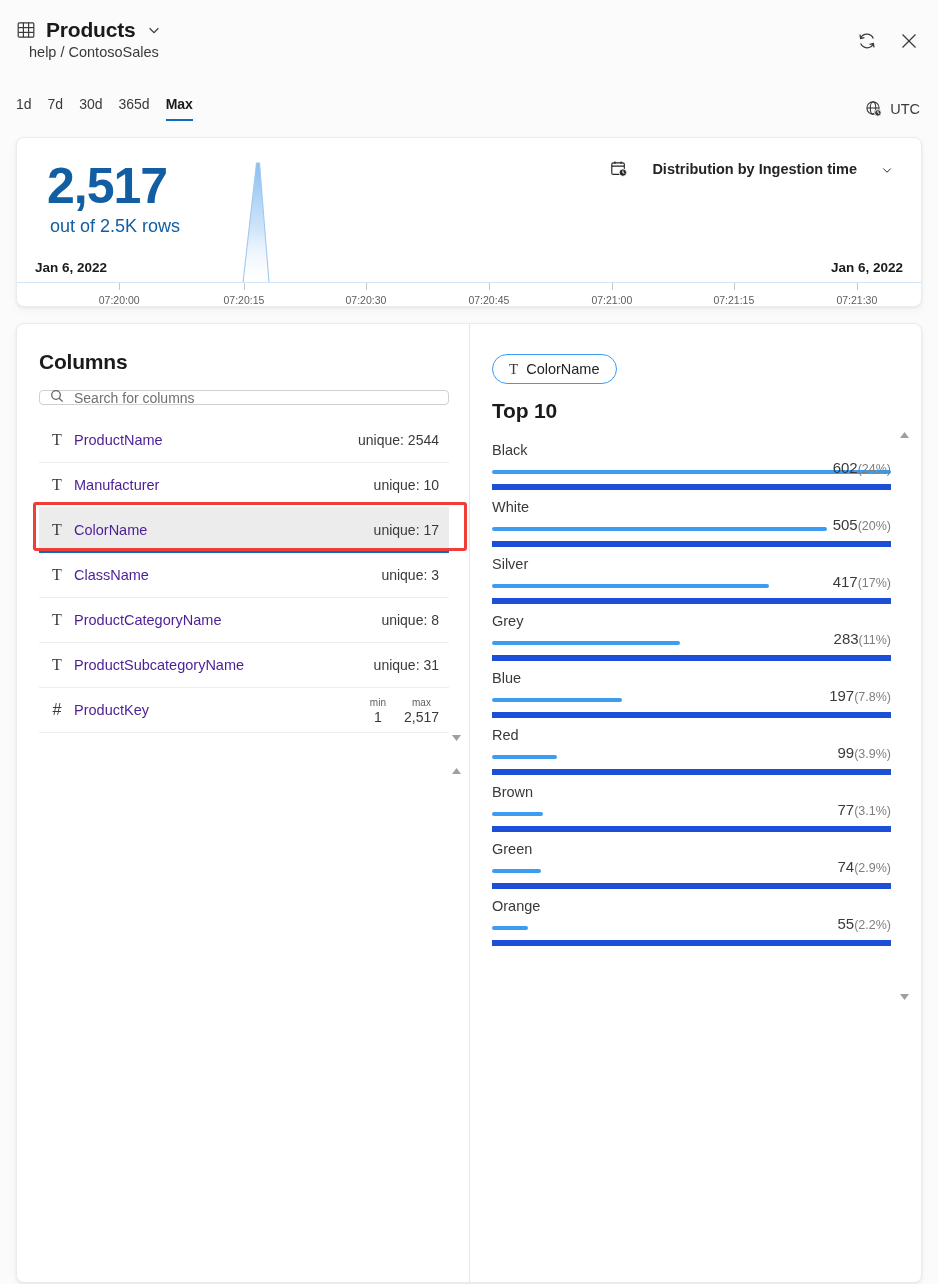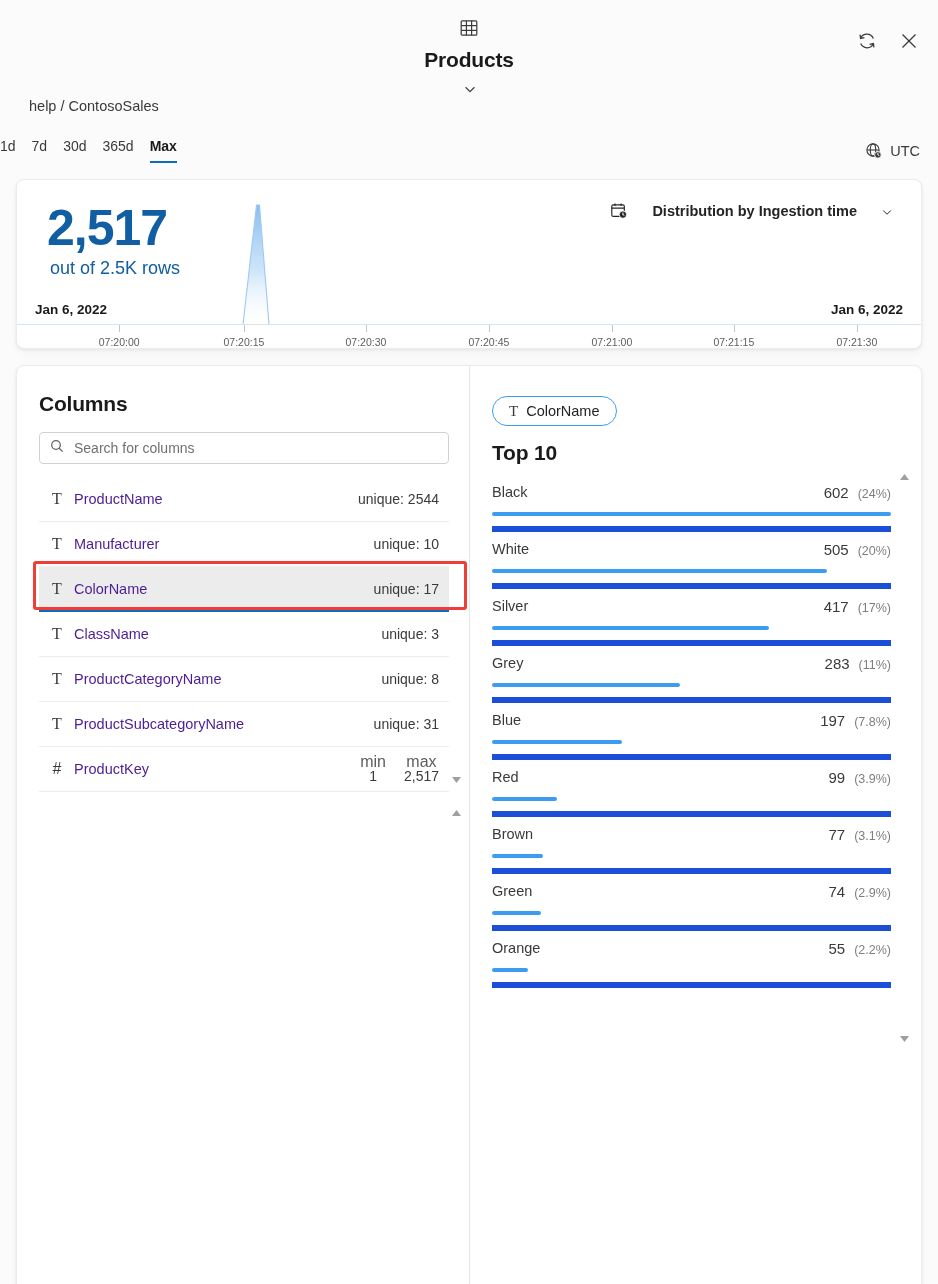--- a/index.html
+++ b/index.html
@@ -7,39 +7,39 @@
     width: 938px; height: 1284px;
     background: #fbfbfb;
     font-family: "Liberation Sans", sans-serif;
     color: #323130;
     overflow: hidden;
   }
   body { position: relative; }
 
   
   .header { padding: 18px 16px 0 16px; position: relative; }
-  .title-row { display: flex; align-items: center; gap: 10px; flex-direction: column; }
+  .title-row { display: flex; align-items: center; gap: 10px; }
   .grid-icon { width: 20px; height: 20px; flex: 0 0 20px; color: #3b3a39; }
   .title-text {
     font-size: 21px; font-weight: bold; color: #1b1a19; letter-spacing: -.2px;
   }
   .chev { width: 14px; height: 14px; color: #3b3a39; margin-left: 2px; }
   .breadcrumb {
     margin-left: 13px; margin-top: 2px;
     font-size: 14.5px; color: #3b3a39;
   }
   .win-actions {
     position: absolute; top: 30px; right: 18px;
     display: flex; align-items: center; gap: 20px;
   }
   .win-btn { width: 22px; height: 22px; color: #3b3a39; cursor: pointer; }
 
   
   .range-row {
-    margin-top: 24px; padding: 0 0;
+    margin-top: 36px; padding: 0 16px;
     display: flex; align-items: flex-start; gap: 16px; position: relative;
   }
   .range-tab {
     font-size: 14px; color: #3b3a39; padding-bottom: 7px;
     cursor: pointer; border-bottom: 2px solid transparent;
     line-height: 16px;
   }
   .range-tab.active { color: #1b1a19; font-weight: bold; border-bottom-color: #0f6cbd; }
   .utc {
     position: absolute; right: 18px; bottom: 3px;
@@ -105,21 +105,21 @@
   .right-pane { flex: 1; position: relative; }
 
   
   .columns-title {
     font-size: 21px; font-weight: bold; color: #1b1a19;
     padding: 26px 0 0 22px; letter-spacing: -.2px;
   }
   .search-wrap { padding: 16px 20px 0 22px; }
   .search-box {
     display: flex; align-items: center; gap: 10px;
-    height: 32px; border: 1px solid #d1d1d1; border-radius: 4px;
+    height: 15px; border: 1px solid #d1d1d1; border-radius: 4px;
     padding: 0 10px; background: #fff;
   }
   .search-box svg { width: 14px; height: 14px; color: #616161; flex: 0 0 14px; }
   .search-box input {
     flex: 1; border: 0; outline: 0; font-size: 14px;
     font-family: "Liberation Sans", sans-serif; color: #242424; background: transparent;
   }
   .search-box input::placeholder { color: #707070; }
 
   .col-list { margin: 13px 20px 0 22px; position: relative; }
@@ -133,21 +133,21 @@
     font-family: "Liberation Serif", serif; font-size: 16px; color: #3b3a39;
   }
   .col-row .hsym {
     width: 20px; flex: 0 0 20px; text-align: center;
     font-size: 16px; color: #3b3a39;
   }
   .col-name { flex: 1; font-size: 14.5px; color: #4c1d95; padding-left: 7px; }
   .col-stat { font-size: 14px; color: #3b3a39; white-space: nowrap; }
   .col-minmax { display: flex; gap: 18px; text-align: center; }
   .mm-block { display: flex; flex-direction: column; align-items: center; line-height: 14px; }
-  .mm-head { font-size: 16px; color: #605e5c; }
+  .mm-head { font-size: 10px; color: #605e5c; }
   .mm-val { font-size: 14px; color: #3b3a39; }
   .col-row.selected { background: #ececec; border-bottom: 2px solid #0f6cbd; }
 
   .annot-box {
     position: absolute; border: 3px solid #f03d36; border-radius: 3px;
     pointer-events: none;
   }
 
   .scroll-arrow {
     position: absolute; width: 11px; height: 8px; color: #a19f9d; cursor: pointer;
@@ -165,22 +165,22 @@
     font-size: 21px; font-weight: bold; color: #1b1a19;
     margin: 15px 0 0 22px; letter-spacing: -.2px;
   }
   .top-list { margin: 10px 30px 0 22px; position: relative; }
   .top-row {
     height: 57px; border-bottom: 6px solid #1d4ed8;
     position: relative; padding-top: 9px;
   }
   .top-label { font-size: 14.5px; color: #3b3a39; }
   .top-right {
-    position: absolute; right: 0; top: 9px;
-    display: flex; align-items: baseline; gap: 9px;
+    position: absolute; right: 0; top: 26px;
+    display: flex; align-items: baseline; gap: 0;
   }
   .top-val { font-size: 15px; color: #3b3a39; }
   .top-pct { font-size: 12.5px; color: #807e7c; }
   .bar {
     height: 4px; background: #3b9cf0; border-radius: 2px;
     margin-top: 12px;
   }
 </style>
 </head>
 <body>

